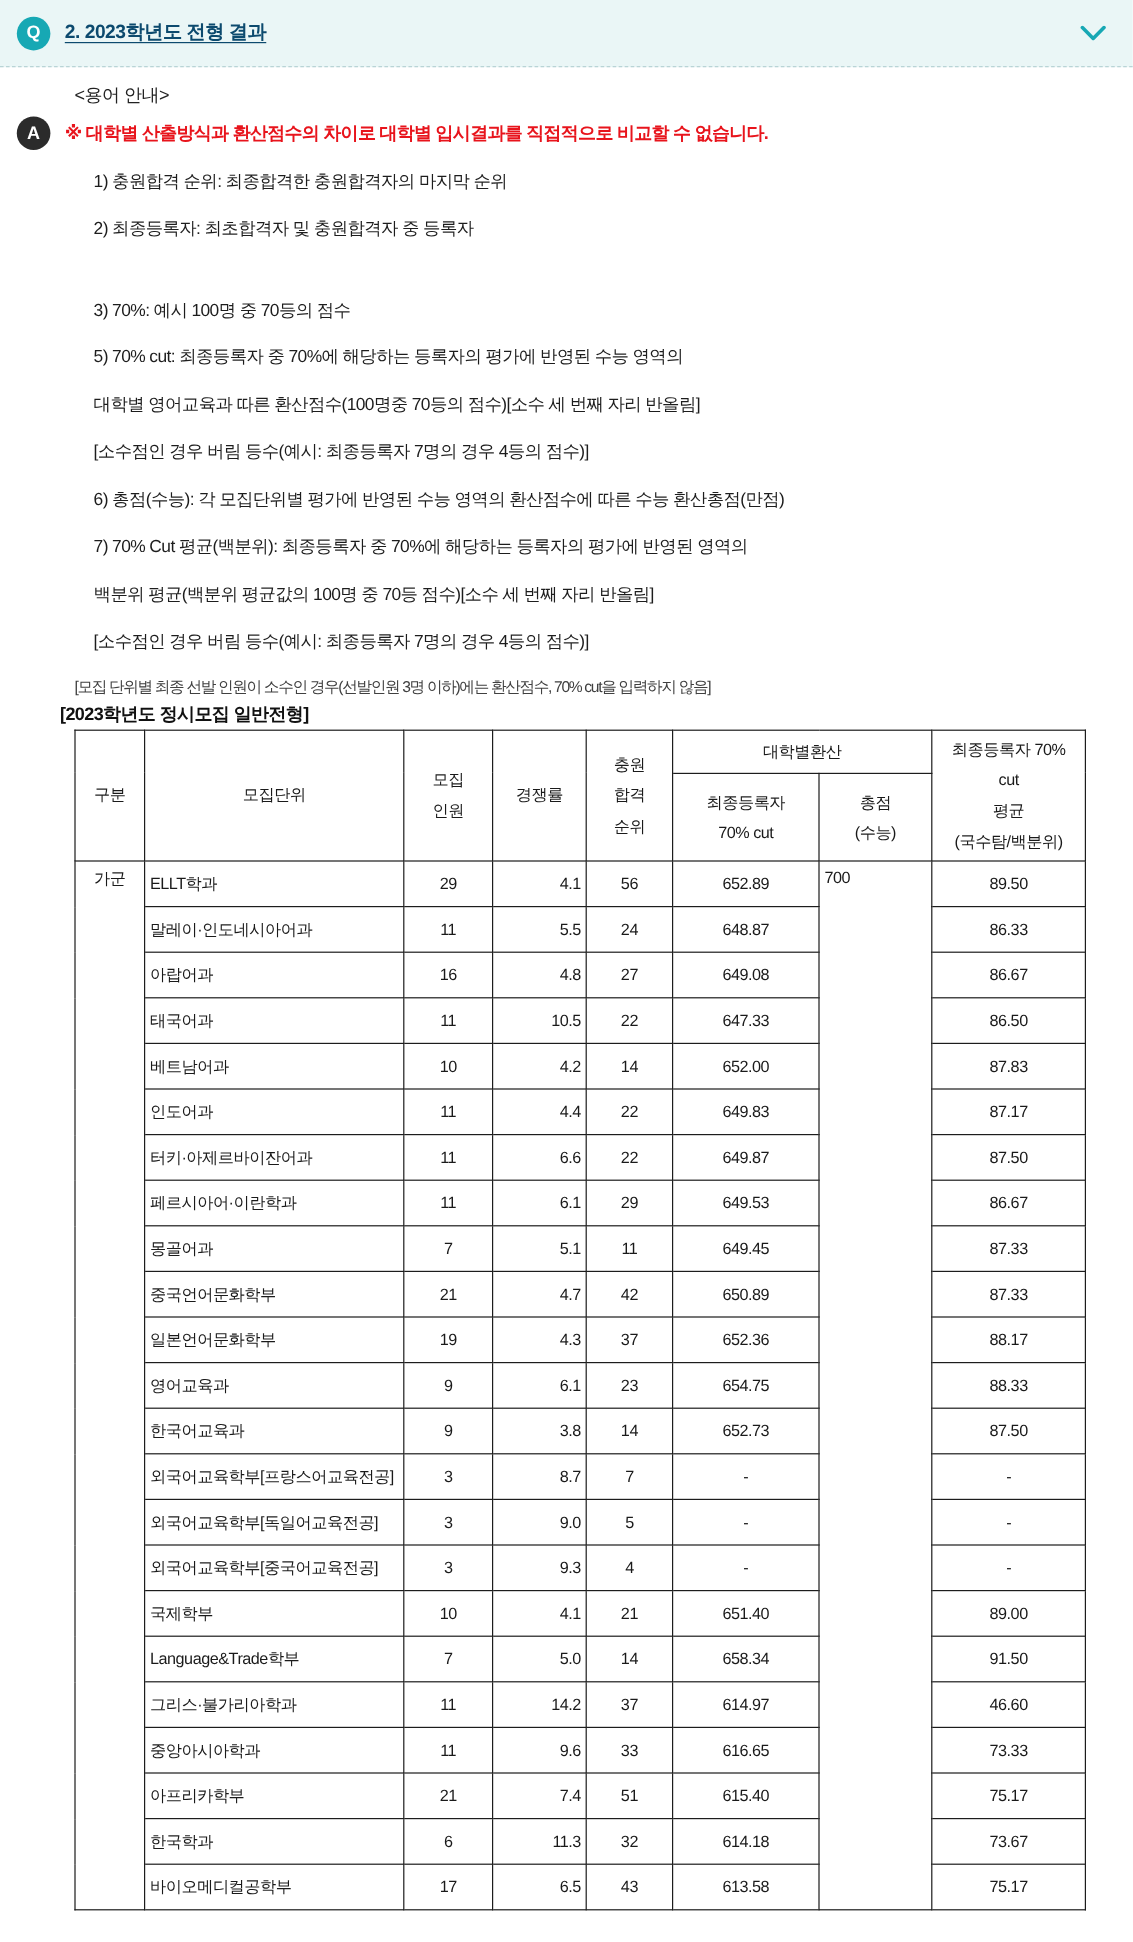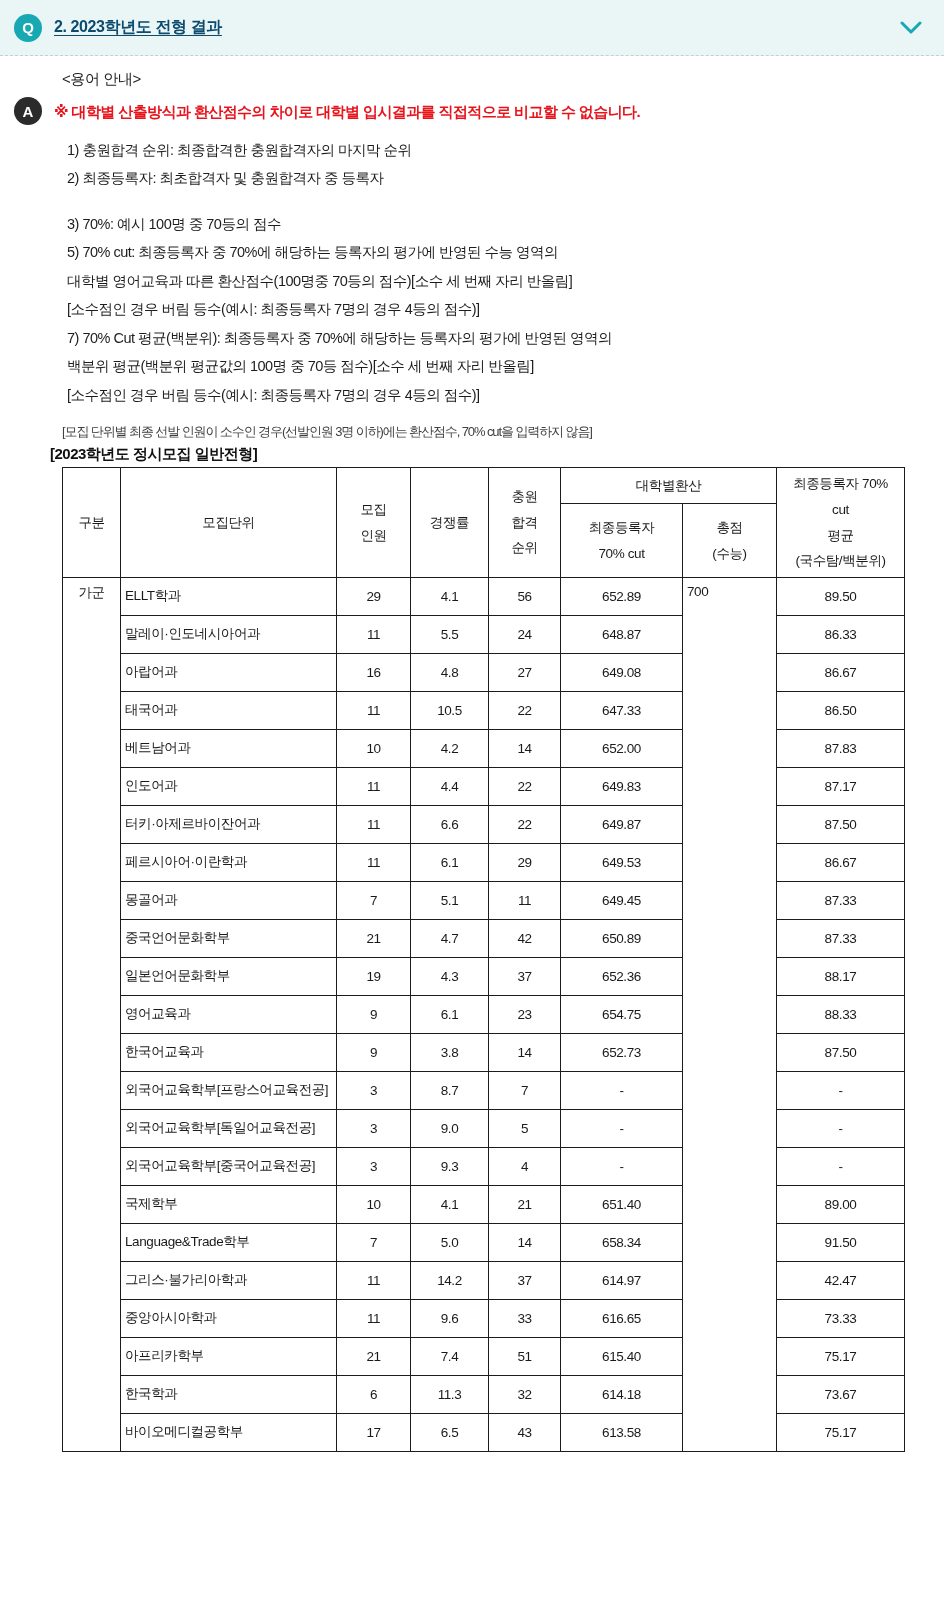--- a/index.html
+++ b/index.html
@@ -102,21 +102,21 @@
   }
 
   .notes {
     margin-left: 48px;
     font-size: 14.5px;
     line-height: 1.62;
     color: #1d1d1d;
     letter-spacing: -0.5px;
   }
   .notes .gap { height: 12px; }
-  .notes p { margin: 5px; }
+  .notes p { margin: 16px; }
 
   .note-small {
     margin-left: 48px;
     margin-top: 16px;
     font-size: 13px;
     letter-spacing: -1.1px;
     color: #404040;
     white-space: nowrap;
   }
 
@@ -153,21 +153,21 @@
     vertical-align: middle;
     line-height: 1.9;
   }
   table.results td {
     height: 38px;
     vertical-align: middle;
   }
   .c-gubun   { width: 58px;  text-align: center; margin-left: 14px; }
   .c-unit    { width: 216px; text-align: left; padding-left: 8px; }
   .c-num     { width: 74px;  text-align: center; }
-  .c-rate    { width: 78px;  text-align: center; }
+  .c-rate    { width: 78px;  text-align: right; }
   .c-rank    { width: 72px;  text-align: center; }
   .c-cut     { width: 122px; text-align: center; }
   .c-total   { width: 94px;  text-align: left; }
   .c-pct     { width: 128px; text-align: center; }
 
   .unit-bold { font-weight: bold; }
   .unit-tight { letter-spacing: -1.2px; font-size: 12.5px; }
 
   th .hl { display: block; }
 </style>
@@ -196,20 +196,21 @@
     </div>
 
     <div class="notes">
       <p>1) 충원합격 순위: 최종합격한 충원합격자의 마지막 순위</p>
       <p>2) 최종등록자: 최초합격자 및 충원합격자 중 등록자</p>
       <div class="gap"></div>
       <p>3) 70%: 예시 100명 중 70등의 점수</p>
       <p>5) 70% cut: 최종등록자 중 70%에 해당하는 등록자의 평가에 반영된 수능 영역의</p>
       <p>대학별 영어교육과 따른 환산점수(100명중 70등의 점수)[소수 세 번째 자리 반올림]</p>
       <p>[소수점인 경우 버림 등수(예시: 최종등록자 7명의 경우 4등의 점수)]</p>
+      <p>6) 총점(수능): 각 모집단위별 평가에 반영된 수능 영역의 환산점수에 따른 수능 환산총점(만점)</p>
       <p>7) 70% Cut 평균(백분위): 최종등록자 중 70%에 해당하는 등록자의 평가에 반영된 영역의</p>
       <p>백분위 평균(백분위 평균값의 100명 중 70등 점수)[소수 세 번째 자리 반올림]</p>
       <p>[소수점인 경우 버림 등수(예시: 최종등록자 7명의 경우 4등의 점수)]</p>
     </div>
 
     <div class="note-small">[모집 단위별 최종 선발 인원이 소수인 경우(선발인원 3명 이하)에는 환산점수, 70% cut을 입력하지 않음]</div>
 
     <div class="table-caption">[2023학년도 정시모집 일반전형]</div>
 
     <table class="results">
@@ -402,21 +403,21 @@
             <td class="c-rank">14</td>
             <td class="c-cut">658.34</td>
             <td class="c-pct">91.50</td>
           </tr>
           <tr>
             <td class="c-unit">그리스·불가리아학과</td>
             <td class="c-num">11</td>
             <td class="c-rate">14.2</td>
             <td class="c-rank">37</td>
             <td class="c-cut">614.97</td>
-            <td class="c-pct">42.47</td>
+            <td class="c-pct">46.60</td>
           </tr>
           <tr>
             <td class="c-unit">중앙아시아학과</td>
             <td class="c-num">11</td>
             <td class="c-rate">9.6</td>
             <td class="c-rank">33</td>
             <td class="c-cut">616.65</td>
             <td class="c-pct">73.33</td>
           </tr>
           <tr>

